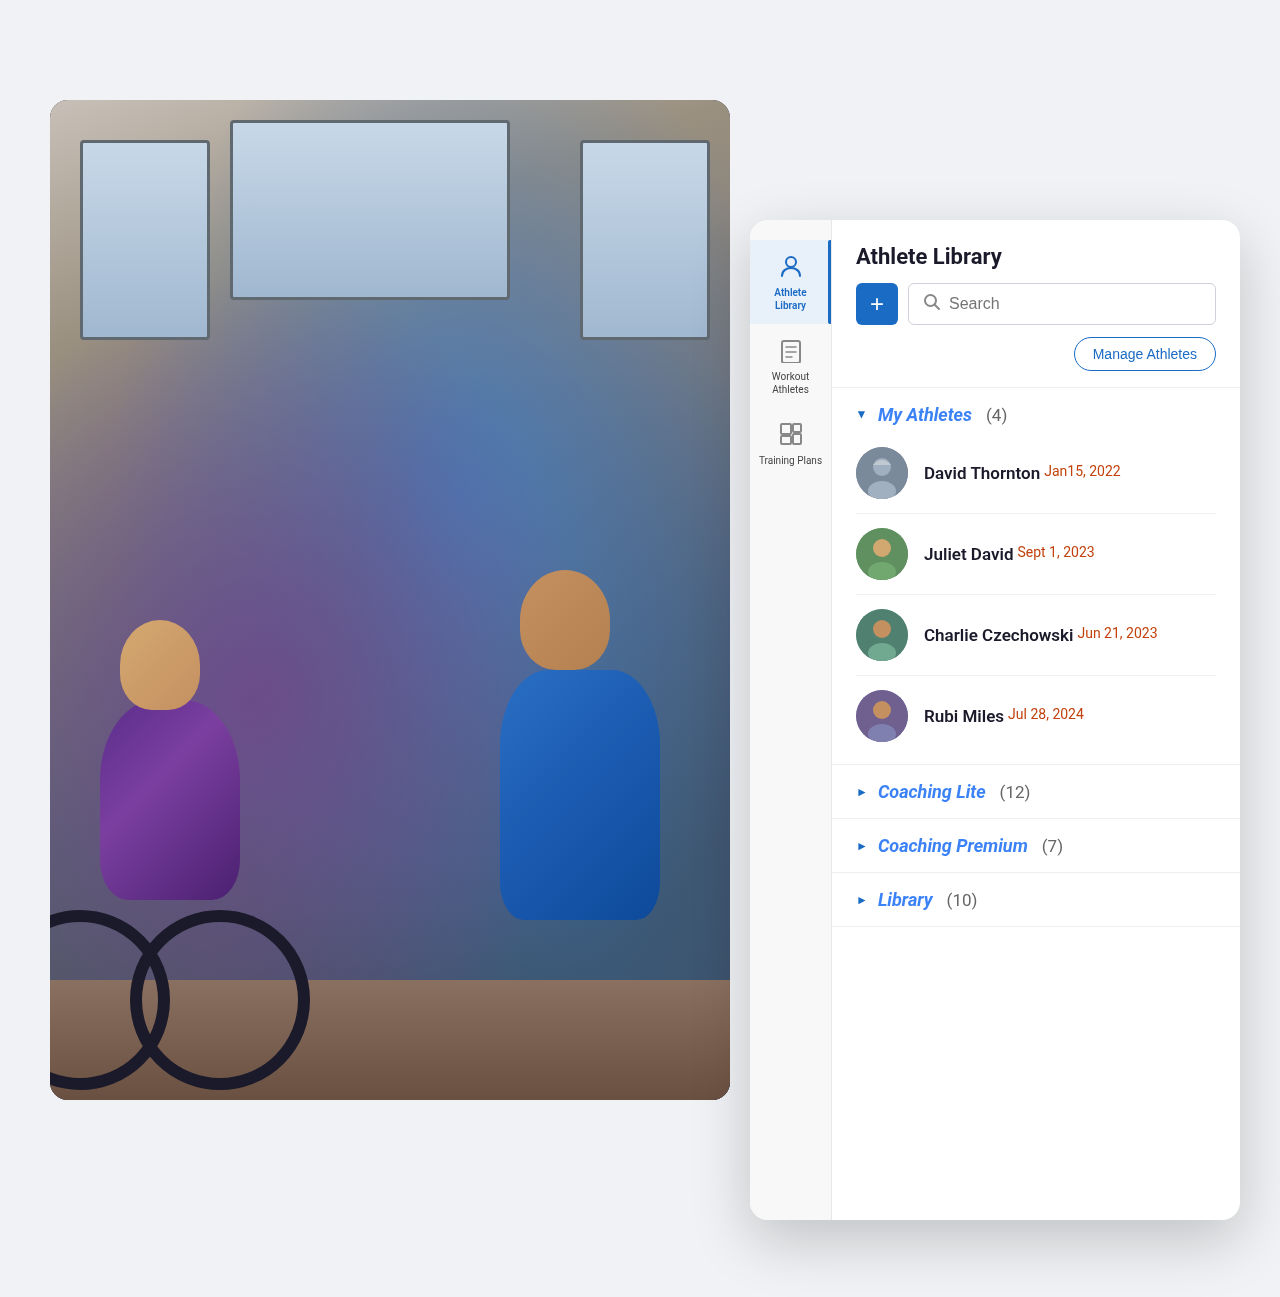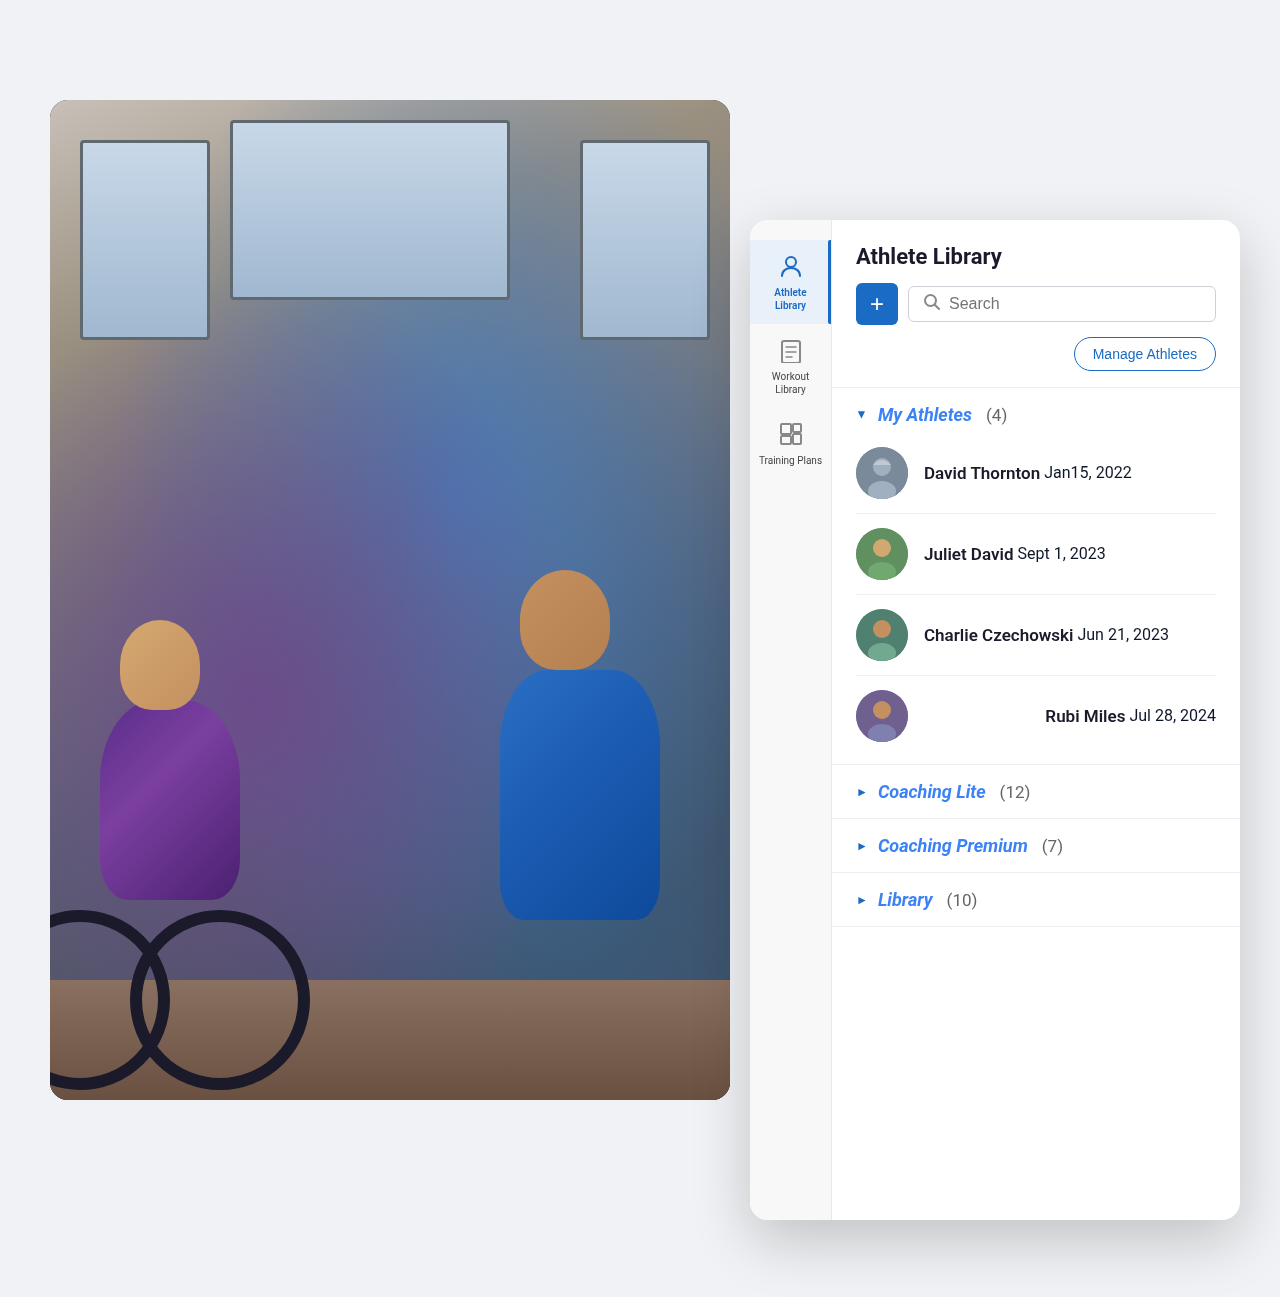--- a/index.html
+++ b/index.html
@@ -252,21 +252,21 @@
       font-size: 24px;
       cursor: pointer;
       display: flex;
       align-items: center;
       justify-content: center;
       flex-shrink: 0;
     }
 
     .search-box {
       flex: 1;
-      height: 36px;
+      height: 42px;
       border: 1.5px solid #d0d0d8;
       border-radius: 6px;
       display: flex;
       align-items: center;
       padding: 0 14px;
       gap: 8px;
       background: white;
     }
 
     .search-icon {
@@ -350,21 +350,20 @@
       display: flex;
       align-items: center;
       padding: 14px 0;
       gap: 16px;
       border-bottom: 1px solid #f0f0f0;
       cursor: pointer;
     }
 
     .athlete-item:last-child {
       border-bottom: none;
-      justify-content: space-between;
     }
 
     .athlete-avatar {
       width: 52px;
       height: 52px;
       border-radius: 50%;
       overflow: hidden;
       flex-shrink: 0;
     }
 
@@ -389,22 +388,22 @@
       gap: 4px;
     }
 
     .athlete-name {
       font-size: 17px;
       font-weight: 600;
       color: #1a1a2a;
     }
 
     .athlete-date {
-      font-size: 16px;
-      color: #0f172a;
+      font-size: 14px;
+      color: #c2410c;
     }
 
     
     .collapsed-section {
       padding: 16px 24px;
       border-bottom: 1px solid #eee;
       display: flex;
       align-items: center;
       gap: 10px;
       cursor: pointer;
@@ -457,21 +456,21 @@
     </div>
 
     <div class="sidebar-item">
       <div class="icon-svg">
         <svg width="26" height="26" viewBox="0 0 26 26" fill="none">
           <rect x="4" y="4" width="18" height="22" rx="2" stroke="#888" stroke-width="2" fill="none"></rect>
           <path d="M8 10h10M8 15h10M8 20h6" stroke="#888" stroke-width="1.5" stroke-linecap="round"></path>
         </svg>
       </div>
       <span class="item-label">Workout
-Library</span>
+Athletes</span>
     </div>
 
     <div class="sidebar-item">
       <div class="icon-svg">
         <svg width="26" height="26" viewBox="0 0 26 26" fill="none">
           <rect x="3" y="3" width="10" height="10" rx="1" stroke="#888" stroke-width="2" fill="none"></rect>
           <rect x="3" y="15" width="10" height="8" rx="1" stroke="#888" stroke-width="2" fill="none"></rect>
           <rect x="15" y="3" width="8" height="8" rx="1" stroke="#888" stroke-width="2" fill="none"></rect>
           <rect x="15" y="13" width="8" height="10" rx="1" stroke="#888" stroke-width="2" fill="none"></rect>
         </svg>

